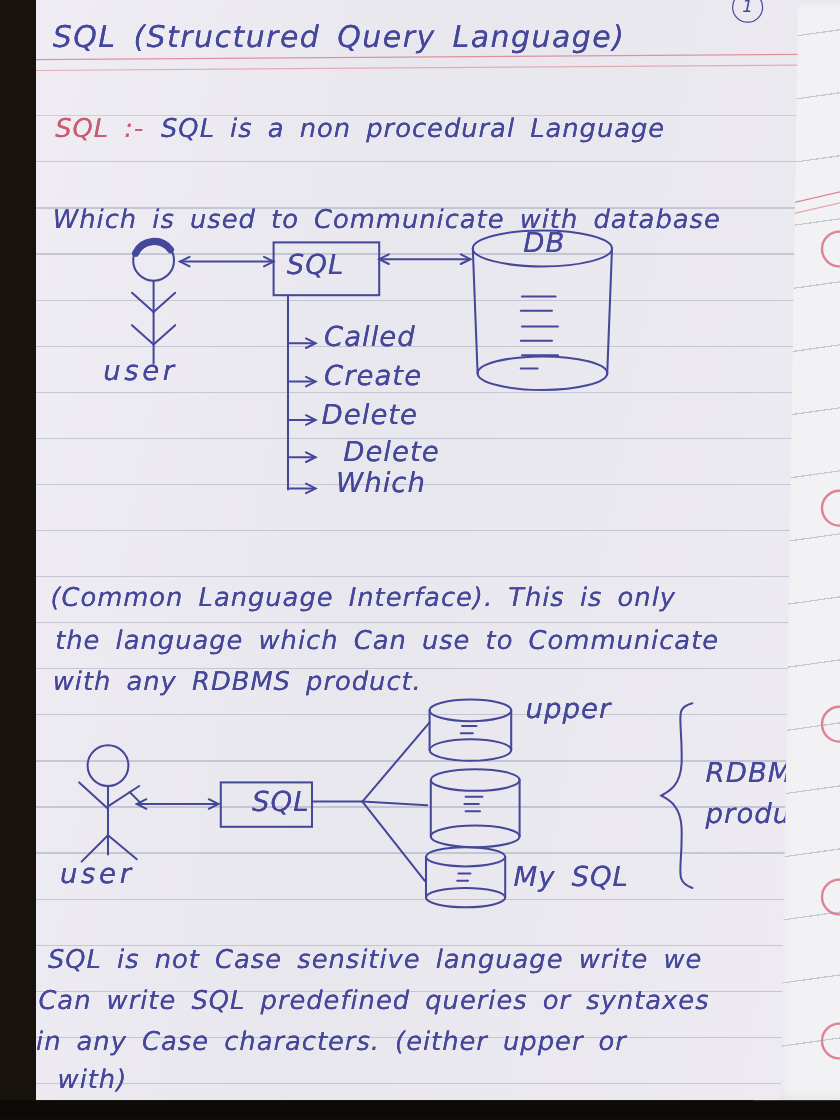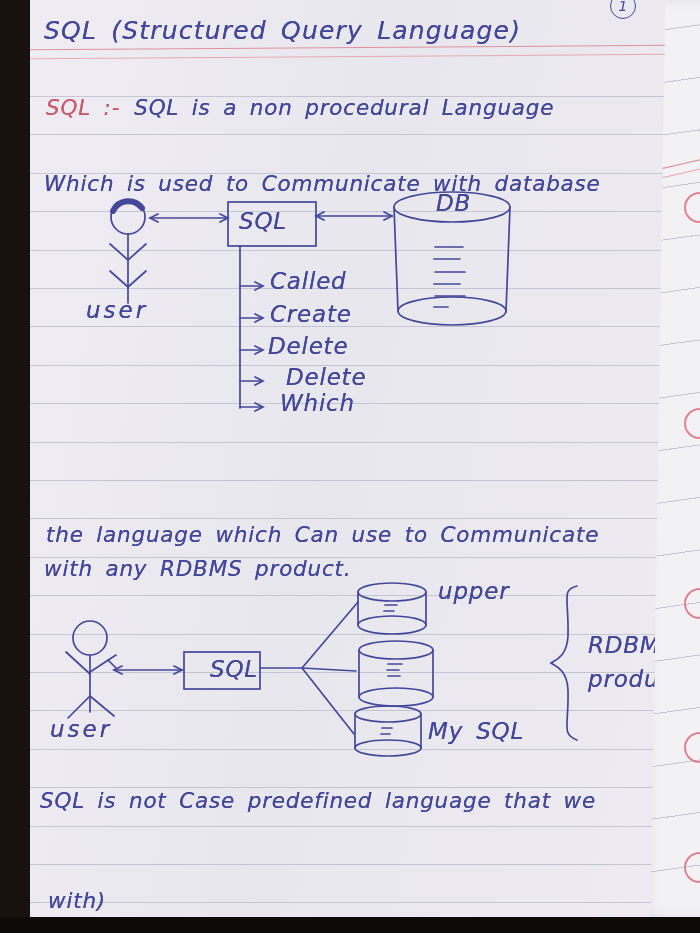--- a/index.html
+++ b/index.html
@@ -120,20 +120,21 @@
 
     <div class="hw dlabel" style="left:209px;top:208px">SQL</div>
     <div class="hw dlabel" style="left:406px;top:190px">DB</div>
     <div class="hw dlabel" style="left:56px;top:297px;letter-spacing:3px">user</div>
     <div class="hw dlabel" style="left:240px;top:268px">Called</div>
     <div class="hw dlabel" style="left:240px;top:301px">Create</div>
     <div class="hw dlabel" style="left:238px;top:333px">Delete</div>
     <div class="hw dlabel" style="left:256px;top:364px">Delete</div>
     <div class="hw dlabel" style="left:250px;top:390px">Which</div>
 
+    <div class="hw body-line" style="left:12px;top:486px">(Common Language Interface). This is only</div>
     <div class="hw body-line" style="left:16px;top:522px">the language which Can use to Communicate</div>
     <div class="hw body-line" style="left:14px;top:556px">with any RDBMS product.</div>
 
     <svg class="overlay" width="645" height="917" viewBox="0 0 645 917" fill="none" stroke="#45479b" stroke-width="1.7" stroke-linecap="round">
       <g>
         <circle cx="60" cy="638" r="17"></circle>
         <line x1="60" y1="655" x2="60" y2="712"></line>
         <line x1="60" y1="674" x2="36" y2="652"></line>
           <line x1="60" y1="672" x2="86" y2="655"></line>
         <line x1="78" y1="660" x2="86" y2="668"></line>
@@ -180,18 +181,20 @@
       <path d="M547,586 C531,590 539,598 538,636 C537,656 526,660 521,663 C526,666 537,670 538,690 C539,726 531,734 547,740"></path>
     </svg>
 
     <div class="hw dlabel" style="left:180px;top:656px">SQL</div>
     <div class="hw dlabel" style="left:20px;top:716px;letter-spacing:3px">user</div>
     <div class="hw dlabel" style="left:408px;top:578px">upper</div>
     <div class="hw dlabel" style="left:398px;top:718px">My SQL</div>
     <div class="hw dlabel" style="left:558px;top:632px">RDBMS</div>
     <div class="hw dlabel" style="left:558px;top:666px">product</div>
 
-    <div class="hw body-line" style="left:10px;top:788px">SQL is not Case predefined language that we</div>
+    <div class="hw body-line" style="left:10px;top:788px">SQL is not Case sensitive language write we</div>
+    <div class="hw body-line" style="left:2px;top:822px">Can write SQL predefined queries or syntaxes</div>
+    <div class="hw body-line" style="left:0px;top:856px">in any Case characters. (either upper or</div>
     <div class="hw body-line" style="left:18px;top:888px">with)</div>
   </div>
 
   <div style="position:absolute;left:0;bottom:0;width:700px;height:16px;background:#0d0a08"></div>
 </div>
 
 </body></html>

